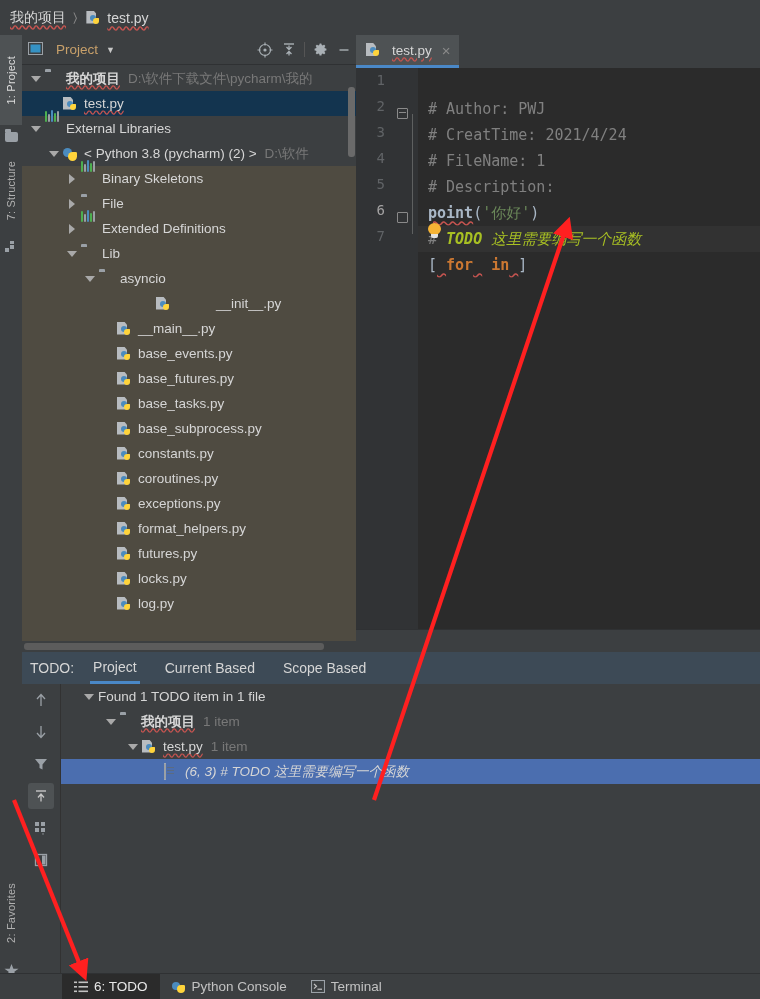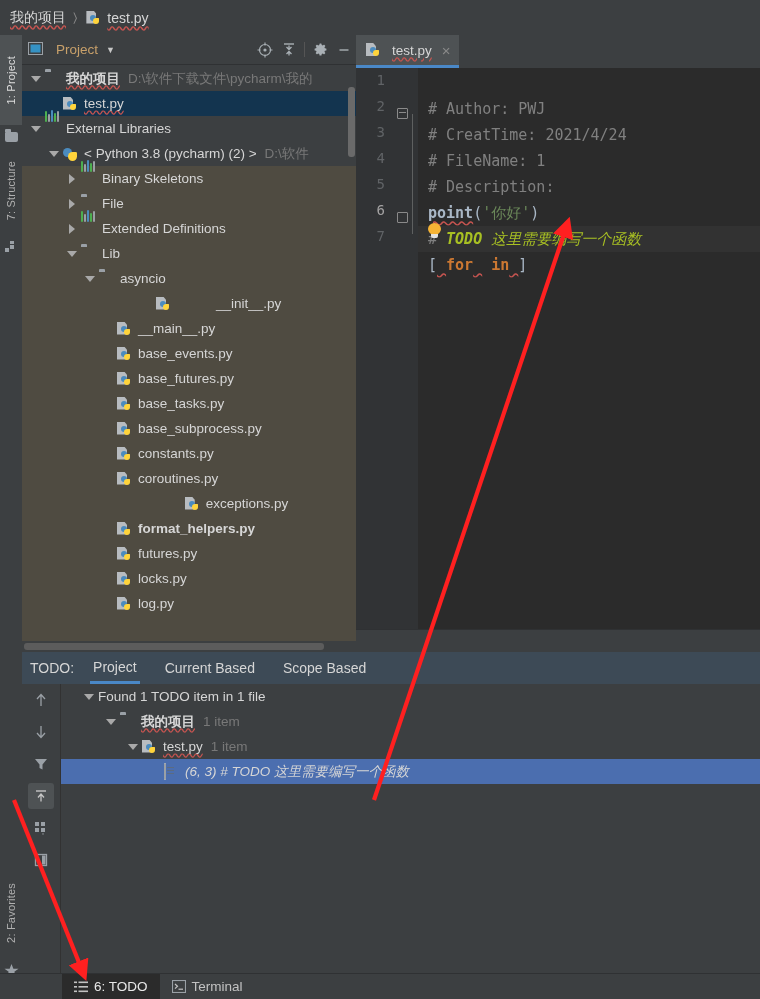--- a/index.html
+++ b/index.html
@@ -314,26 +314,26 @@
         <div class="row alt" style="padding-left: 80px;">
           <span class="arrow none"></span>
           <span class="ico"><span class="pyico"><span class="pg"></span><span class="b1"></span><span class="b2"></span></span></span>
           <span class="lbl">constants.py</span>
         </div>
         <div class="row alt" style="padding-left: 80px;">
           <span class="arrow none"></span>
           <span class="ico"><span class="pyico"><span class="pg"></span><span class="b1"></span><span class="b2"></span></span></span>
           <span class="lbl">coroutines.py</span>
         </div>
-        <div class="row alt" style="padding-left: 80px; justify-content: center;">
+        <div class="row alt" style="padding-left: 80px;">
           <span class="arrow none"></span>
           <span class="ico"><span class="pyico"><span class="pg"></span><span class="b1"></span><span class="b2"></span></span></span>
           <span class="lbl">exceptions.py</span>
         </div>
-        <div class="row alt" style="padding-left: 80px; font-weight: bold;">
+        <div class="row alt" style="padding-left: 80px;">
           <span class="arrow none"></span>
           <span class="ico"><span class="pyico"><span class="pg"></span><span class="b1"></span><span class="b2"></span></span></span>
           <span class="lbl">format_helpers.py</span>
         </div>
         <div class="row alt" style="padding-left: 80px;">
           <span class="arrow none"></span>
           <span class="ico"><span class="pyico"><span class="pg"></span><span class="b1"></span><span class="b2"></span></span></span>
           <span class="lbl">futures.py</span>
         </div>
         <div class="row alt" style="padding-left: 80px;">
@@ -494,20 +494,29 @@
           <rect x="0" y="5" width="3" height="1.6" fill="#c2c2c2"></rect>
             <rect x="4.5" y="5" width="9.5" height="1.6" fill="#c2c2c2"></rect>
           <rect x="0" y="9.5" width="3" height="1.6" fill="#c2c2c2"></rect>
             <rect x="4.5" y="9.5" width="9.5" height="1.6" fill="#c2c2c2"></rect>
         </svg>
       </span>
       <span>6: TODO</span>
     </div>
     <div class="sb-item">
       <span class="sb-ico">
+        <span class="pylogo" style="width:14px;height:14px;">
+          <span class="a" style="width:8px;height:8px;"></span>
+            <span class="b" style="width:8px;height:8px;left:5px;top:4px;"></span>
+        </span>
+      </span>
+      <span>Python Console</span>
+    </div>
+    <div class="sb-item">
+      <span class="sb-ico">
         <svg width="14" height="13" viewBox="0 0 14 13">
           <rect x="0.5" y="0.5" width="13" height="12" fill="none" stroke="#9aa0a6" stroke-width="1.1"></rect>
           <path d="M3 4L5.5 6.3L3 8.6" stroke="#c2c2c2" stroke-width="1.2" fill="none"></path>
           <rect x="6.5" y="8.6" width="4.5" height="1.2" fill="#c2c2c2"></rect>
         </svg>
       </span>
       <span>Terminal</span>
     </div>
   </div>
 

